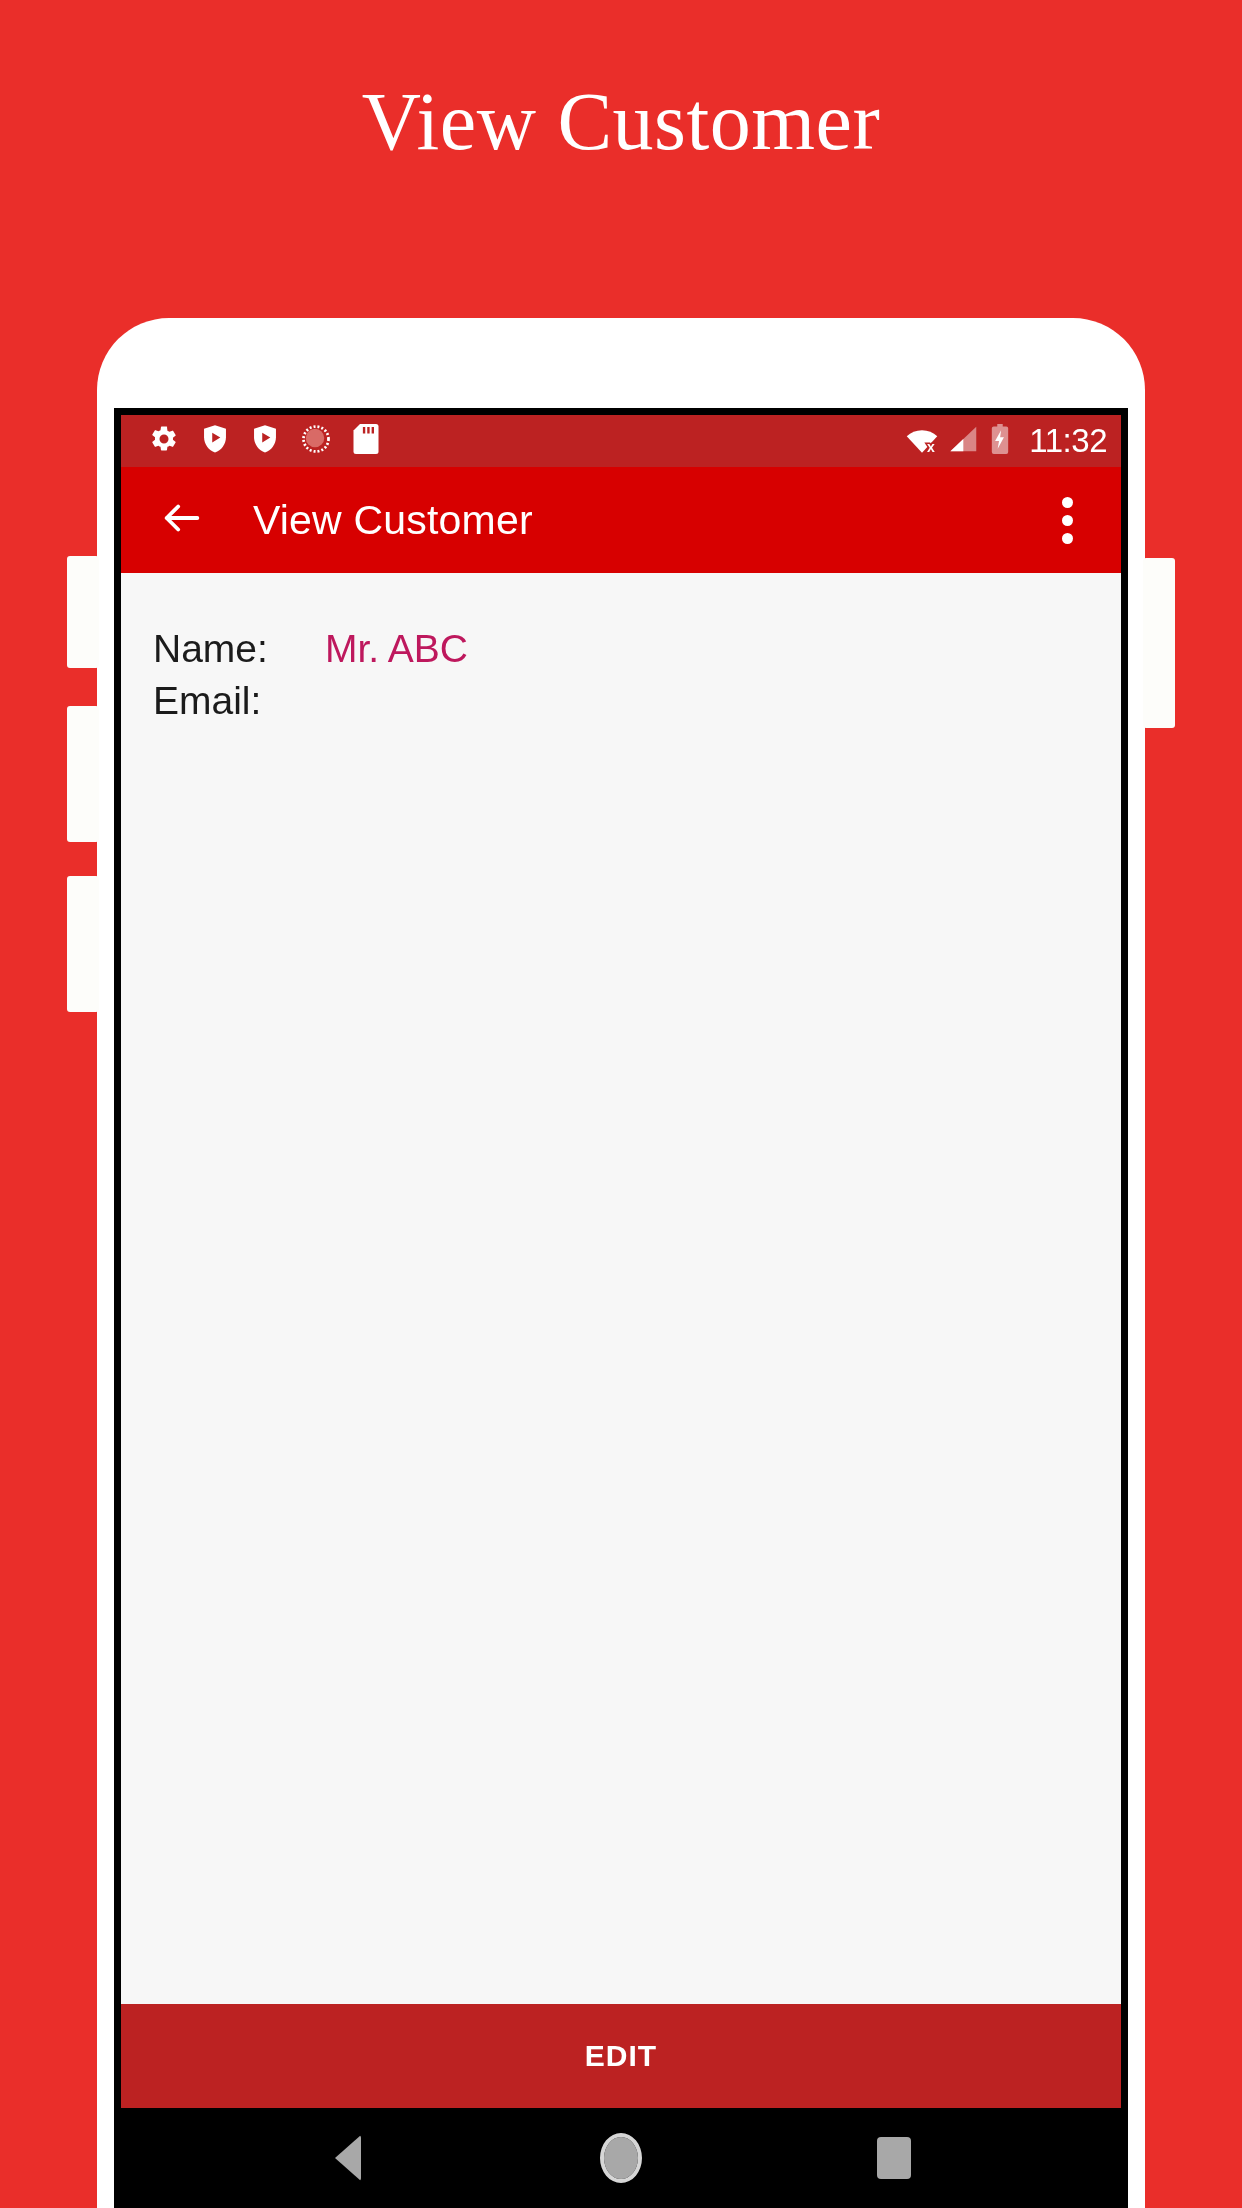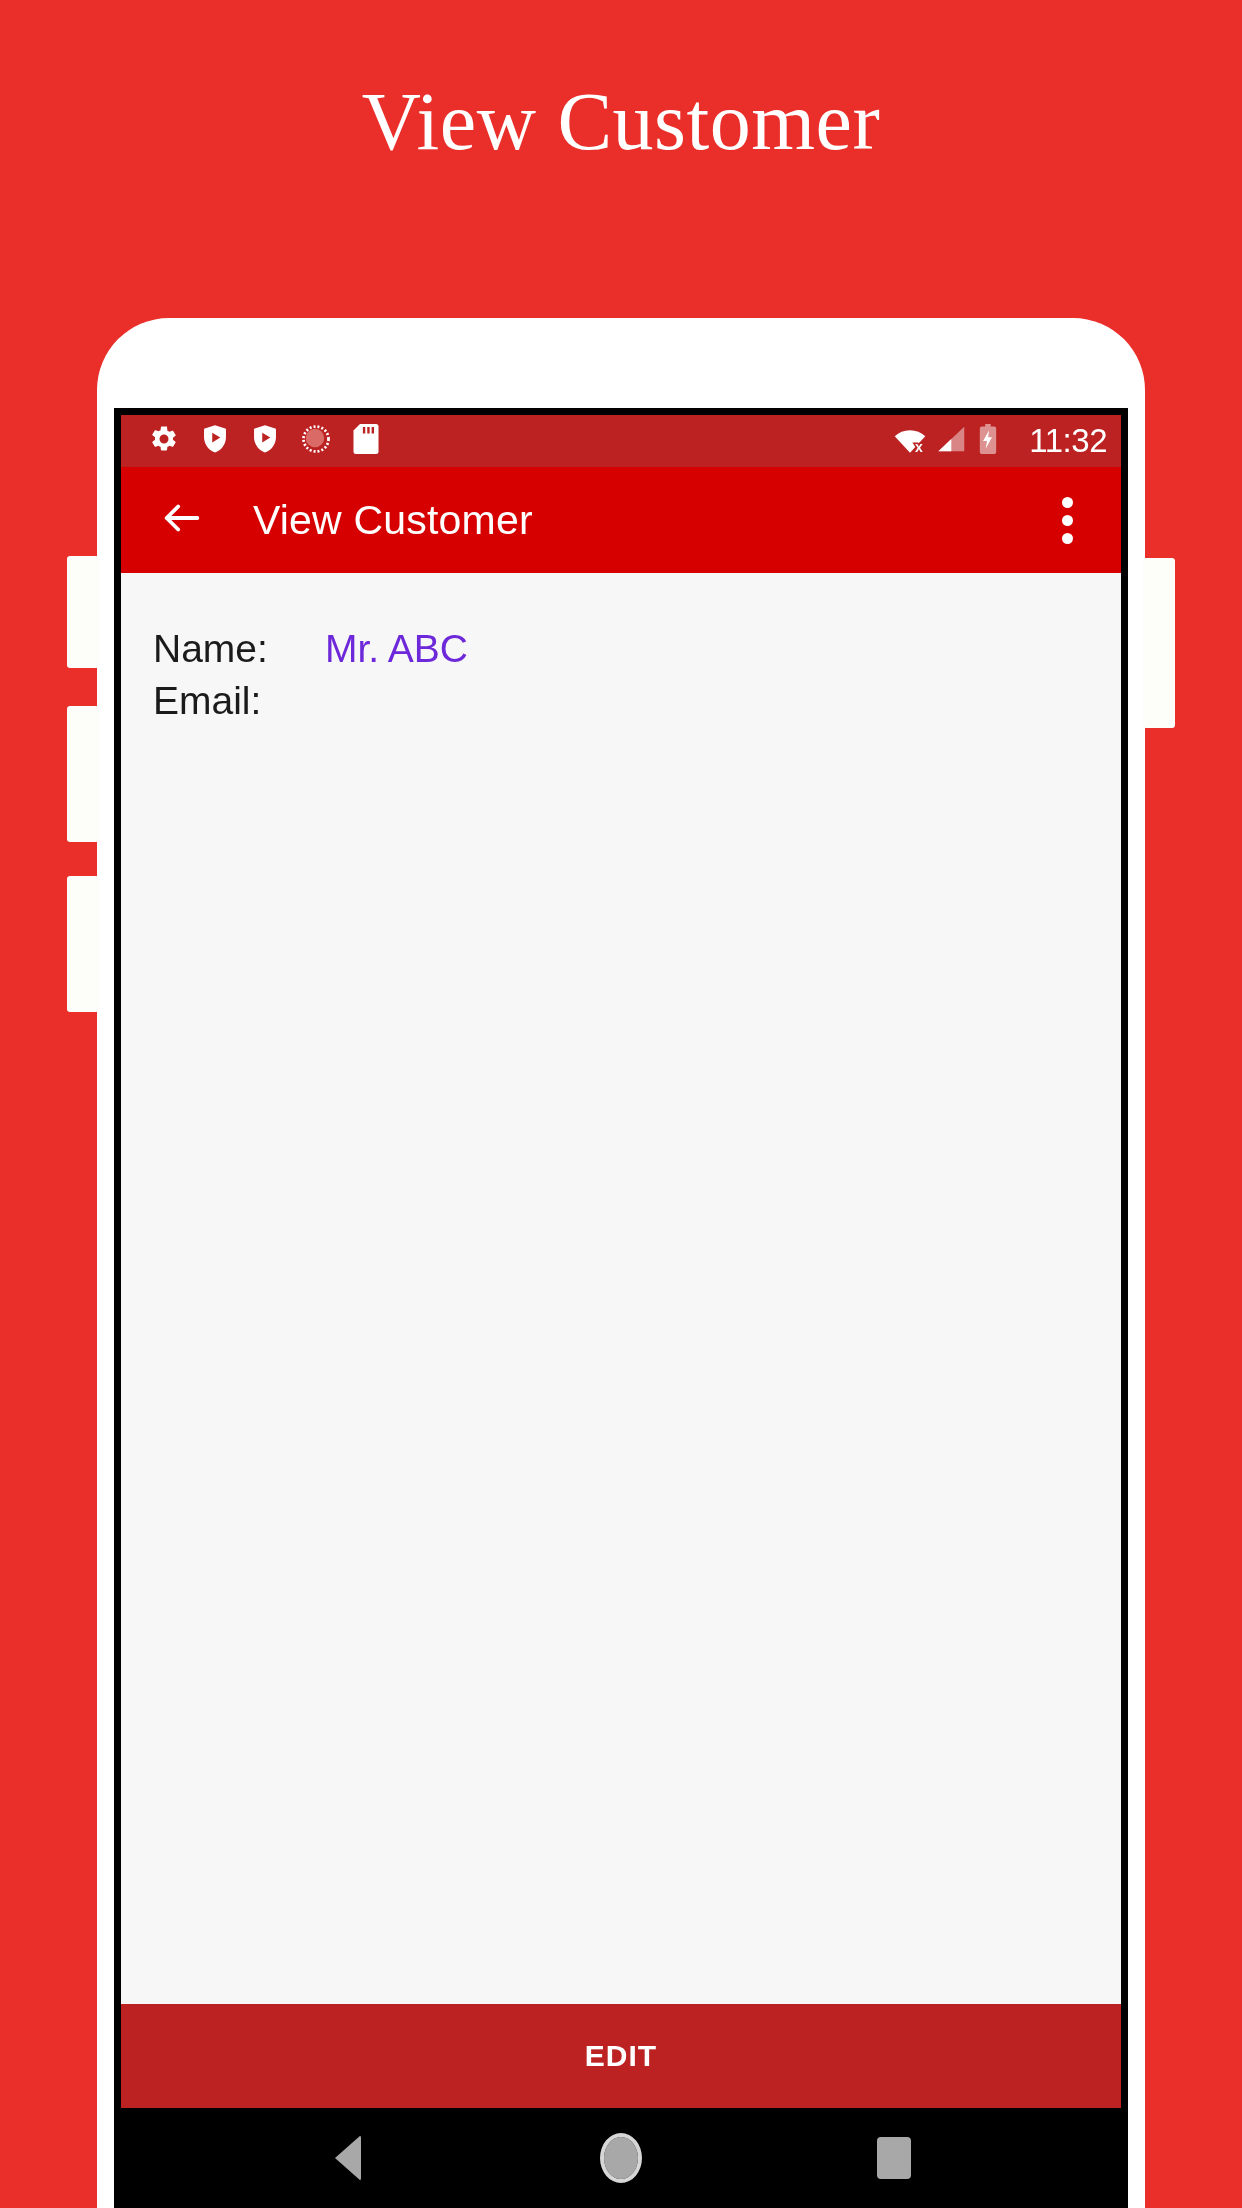--- a/index.html
+++ b/index.html
@@ -92,21 +92,21 @@
   .status-right {
     display: flex;
     align-items: center;
     gap: 10px;
   }
   .sb-icon { display: block; }
   .status-clock {
     color: #ffffff;
     font-size: 33px;
     font-weight: 400;
-    margin-left: 20px;
+    margin-left: 8px;
     letter-spacing: -0.5px;
   }
 
   
   .app-bar {
     height: 106px;
     background: #d70000;
     display: flex;
     align-items: center;
     padding: 0 26px 0 30px;
@@ -150,21 +150,21 @@
     height: 52px;
   }
   .detail-label {
     width: 172px;
     font-size: 39px;
     color: #1b1b1b;
     flex: 0 0 auto;
   }
   .detail-value {
     font-size: 39px;
-    color: #6d28d9;
+    color: #be185d;
   }
 
   
   .action-bar {
     height: 104px;
     background: #bc2222;
     display: flex;
     flex: 0 0 auto;
   }
   .action-btn {

